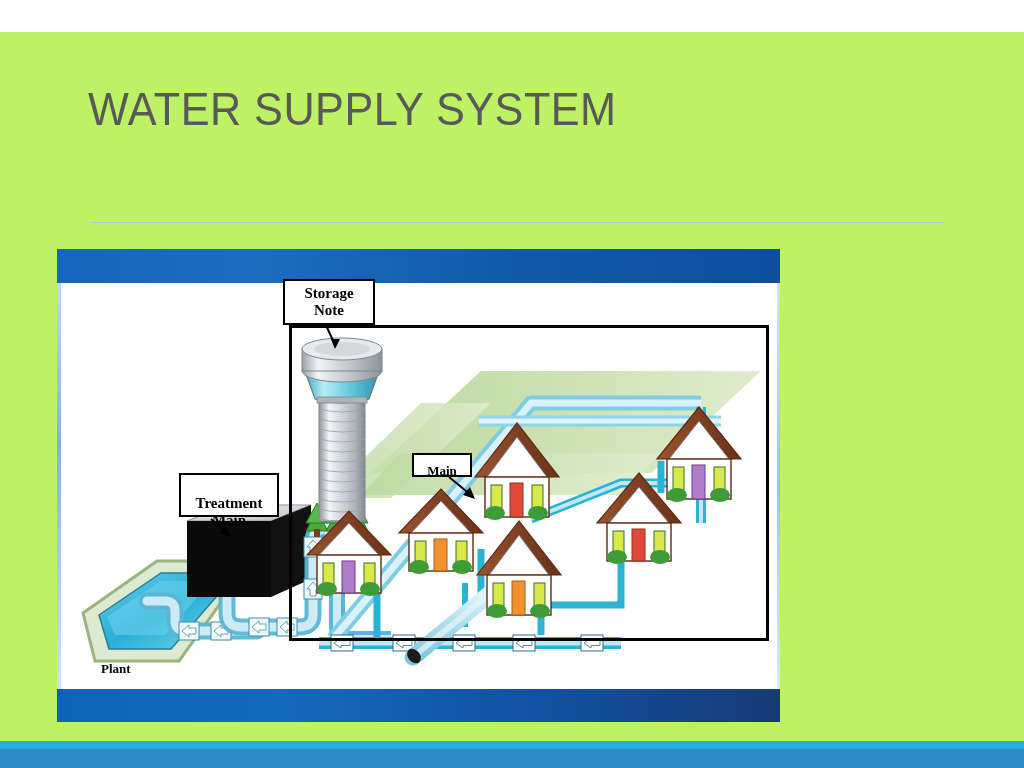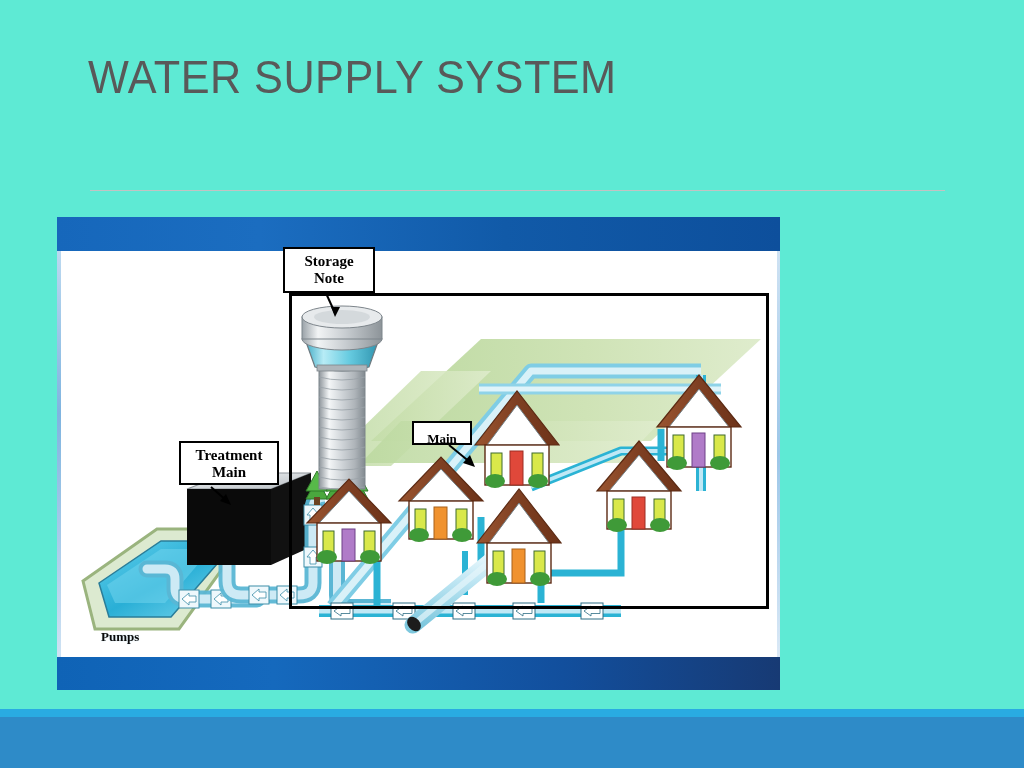--- a/index.html
+++ b/index.html
@@ -3,21 +3,21 @@
 <meta charset="utf-8">
 <style>
   html,body{margin:0;padding:0;}
   body{
     width:1024px;height:768px;
     background:#ffffff;
     font-family:"Liberation Sans", sans-serif;
     overflow:hidden;
     position:relative;
   }
-  #slide{position:absolute;inset:0;background:#5eead4;}
+  #slide{position:absolute;inset:0;background:#bef264;margin-top:32px;}
 
   
   #slide-title{
     position:absolute;left:88px;top:52px;
     font-family:"Liberation Sans", sans-serif;
     font-size:47px;
     font-weight:400;
     letter-spacing:0.5px;
     color:#595959;
     line-height:1.05;
@@ -89,21 +89,21 @@
     line-height:1.12;
     box-sizing:border-box;
     z-index:40;
   }
   #callout-storage-tank{
     left:222px;top:-4px;width:92px;height:46px;
     font-size:15px;padding-top:4px;
   }
   #callout-treatment-plant{
     left:118px;top:190px;width:100px;height:44px;
-    font-size:15px;padding-top:4px;
+    font-size:15px;padding-top:20px;
   }
   #callout-main{
     left:351px;top:170px;width:60px;height:24px;
     font-size:13px;padding-top:9px;
   }
 
   .label-source{
     position:absolute;left:40px;top:378px;
     font-family:"Liberation Serif", serif;
     font-weight:bold;font-size:13px;color:#0b0b0b;
@@ -434,21 +434,21 @@
       <div class="callout" id="callout-storage-tank">
         <div>Storage</div>
         <div>Note</div>
       </div>
       <div class="callout" id="callout-treatment-plant">
         <div>Treatment</div>
         <div>Main</div>
       </div>
       <div class="callout" id="callout-main">Main</div>
 
-      <div class="label-source">Pumps</div>
+      <div class="label-source">Plant</div>
 
 
     </div>
   </div>
 
   <div id="footer-accent-strip"></div>
   <div id="footer-band"></div>
 
 </div>
 

